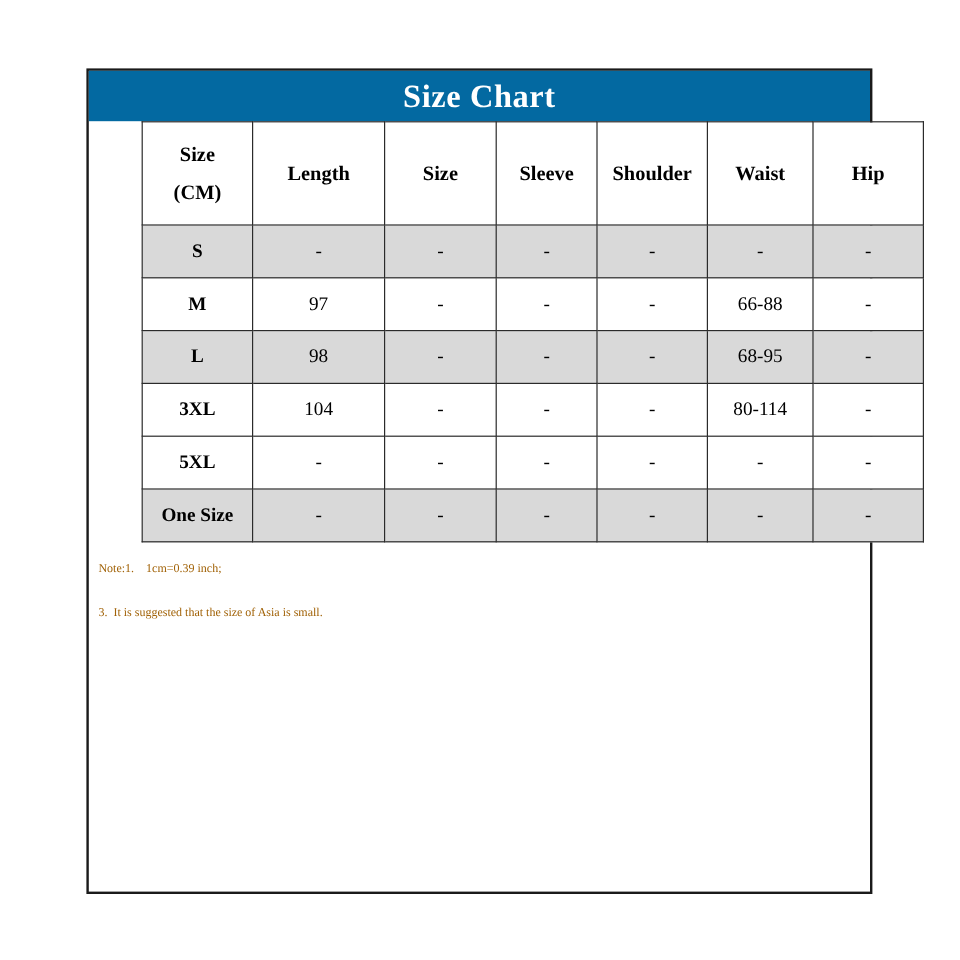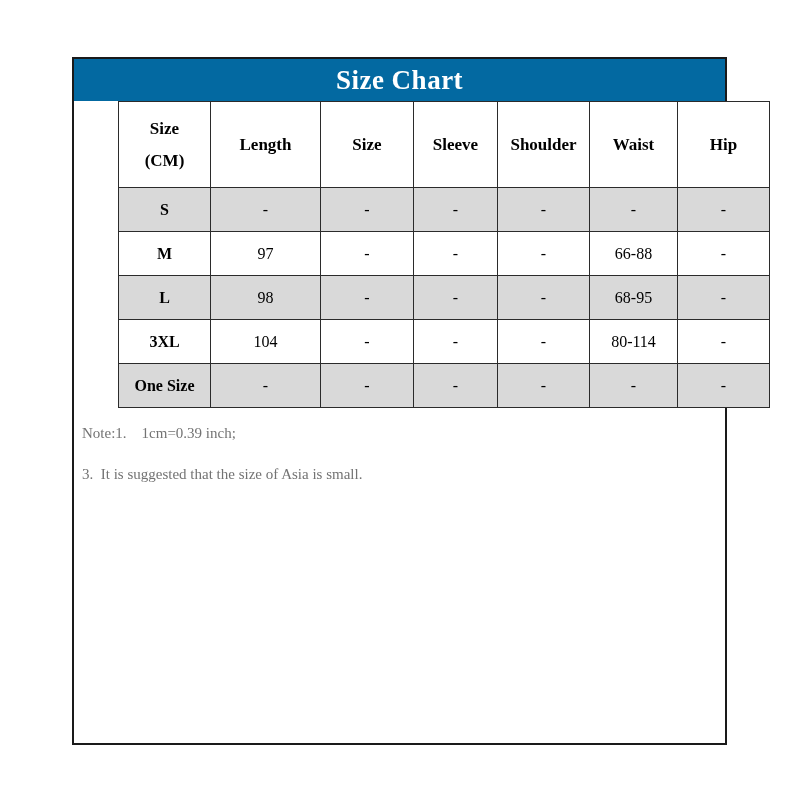--- a/index.html
+++ b/index.html
@@ -91,22 +91,22 @@
   col.c-shoulder { width: 92px; }
   col.c-waist    { width: 88px; }
   col.c-hip      { width: 92px; }
 
   
   .notes {
     padding: 18px 0 0 8px;
     box-sizing: border-box;
   }
   .note-line {
-    color: #737373;
-    font-size: 15px;
+    color: #a16207;
+    font-size: 10px;
     line-height: 1;
     margin-bottom: 26px;
     white-space: pre;
   }
 </style>
 </head>
 <body>
 
 <div id="chart-wrap">
 
@@ -168,20 +168,29 @@
         </tr>
         <tr>
           <td class="size-label">3XL</td>
           <td>104</td>
           <td>-</td>
           <td>-</td>
           <td>-</td>
           <td>80-114</td>
           <td>-</td>
         </tr>
+        <tr>
+          <td class="size-label">5XL</td>
+          <td>-</td>
+          <td>-</td>
+          <td>-</td>
+          <td>-</td>
+          <td>-</td>
+          <td>-</td>
+        </tr>
         <tr class="shaded">
           <td class="size-label">One Size</td>
           <td>-</td>
           <td>-</td>
           <td>-</td>
           <td>-</td>
           <td>-</td>
           <td>-</td>
         </tr>
       </tbody>

